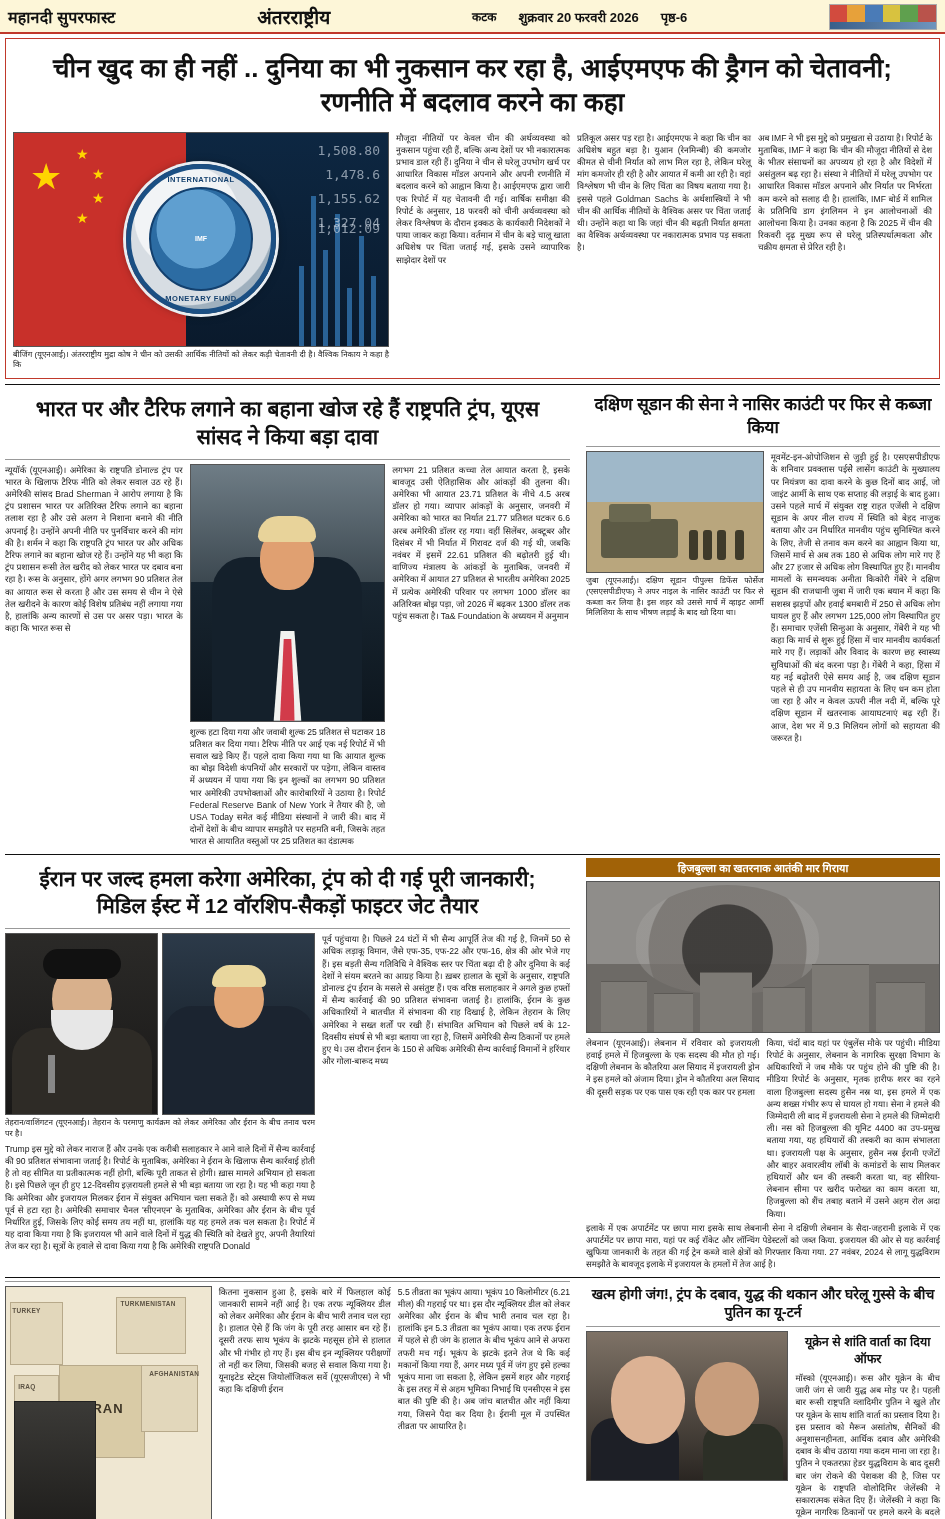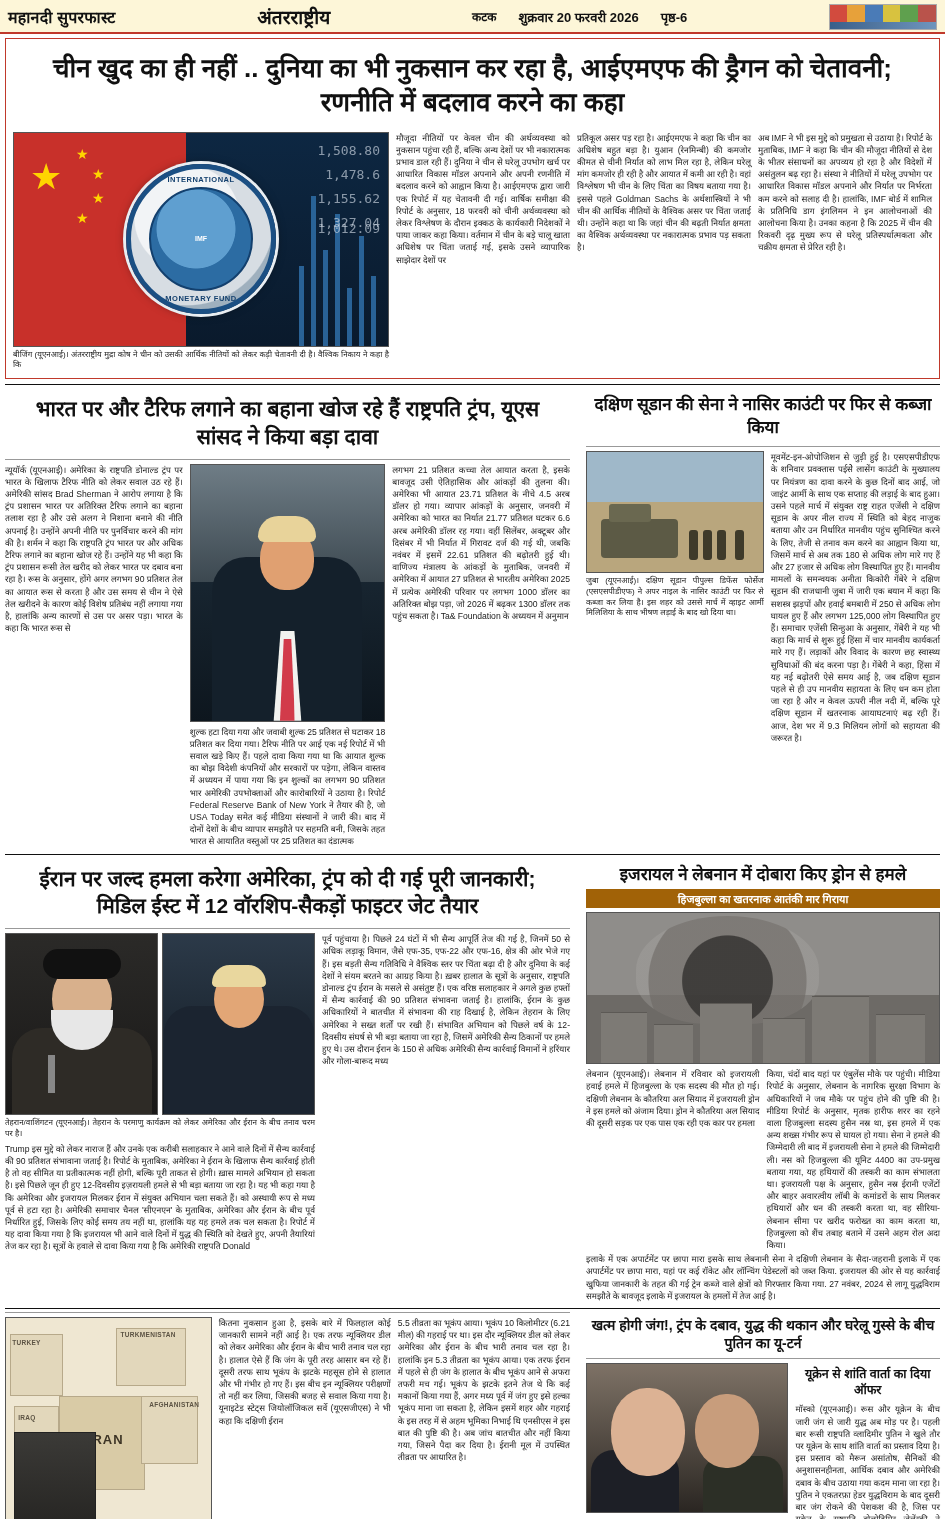--- a/index.html
+++ b/index.html
@@ -336,21 +336,20 @@
           <div class="body-text" style="padding-top:3px;">Trump इस मुद्दे को लेकर नाराज हैं और उनके एक करीबी सलाहकार ने आने वाले दिनों में सैन्य कार्रवाई की 90 प्रतिशत संभावाना जताई है।
 रिपोर्ट के मुताबिक, अमेरिका ने ईरान के खिलाफ सैन्य कार्रवाई होती है तो वह सीमित या प्रतीकात्मक नहीं होगी, बल्कि पूरी ताकत से होगी। ख़ास मामले अभियान हो सकता है। इसे पिछले जून ही हुए 12-दिवसीय इज़रायली हमले से भी बड़ा बताया जा रहा है। यह भी कहा गया है कि अमेरिका और इजरायल मिलकर ईरान में संयुक्त अभियान चला सकते हैं।
 को अस्थायी रूप से मध्य पूर्व से हटा रहा है। अमेरिकी समाचार चैनल 'सीएनएन' के मुताबिक, अमेरिका और ईरान के बीच पूर्व निर्धारित हुई, जिसके लिए कोई समय तय नहीं था, हालांकि यह यह हमले तक चल सकता है। रिपोर्ट में यह दावा किया गया है कि इजरायल भी आने वाले दिनों में युद्ध की स्थिति को देखते हुए, अपनी तैयारियां तेज कर रहा है। सूत्रों के हवाले से दावा किया गया है कि अमेरिकी राष्ट्रपति Donald</div>
         </div>
         <div class="col body-text">पूर्व पहुंचाया है। पिछले 24 घंटों में भी सैन्य आपूर्ति तेज की गई है, जिनमें 50 से अधिक लड़ाकू विमान, जैसे एफ-35, एफ-22 और एफ-16, क्षेत्र की ओर भेजे गए हैं। इस बड़ती सैन्य गतिविधि ने वैश्विक स्तर पर चिंता बढ़ा दी है और दुनिया के कई देशों ने संयम बरतने का आग्रह किया है।
 ख़बर हालात के सूत्रों के अनुसार, राष्ट्रपति डोनाल्ड ट्रंप ईरान के मसले से असंतुष्ट हैं। एक वरिष्ठ सलाहकार ने अगले कुछ हफ्तों में सैन्य कार्रवाई की 90 प्रतिशत संभावना जताई है। हालांकि, ईरान के कुछ अधिकारियों ने बातचीत में संभावना की राह दिखाई है, लेकिन तेहरान के लिए अमेरिका ने सख्त शर्तों पर रखी हैं। संभावित अभियान को पिछले वर्ष के 12-दिवसीय संघर्ष से भी बड़ा बताया जा रहा है, जिसमें अमेरिकी सैन्य ठिकानों पर हमले हुए थे। उस दौरान ईरान के 150 से अधिक अमेरिकी सैन्य कार्रवाई विमानों ने हरिंयार और गोला-बारूद मध्य</div>
       </div>
     </div>
 
     <div class="sec-right">
-      <div class="headline h-sub" style="padding-bottom:3px;">इजरायल ने लेबनान में दोबारा किए ड्रोन से हमले</div>
       <div class="subhead">हिजबुल्ला का खतरनाक आतंकी मार गिराया</div>
       <div class="photo leb-img">
         <div class="leb-smoke"></div>
         <div class="leb-bldg" style="left:4%;  width:13%; height:34%;"></div>
         <div class="leb-bldg" style="left:19%; width:11%; height:26%;"></div>
         <div class="leb-bldg" style="left:32%; width:15%; height:40%;"></div>
         <div class="leb-bldg" style="left:50%; width:12%; height:30%;"></div>
         <div class="leb-bldg" style="left:64%; width:16%; height:45%;"></div>
         <div class="leb-bldg" style="left:82%; width:14%; height:33%;"></div>
       </div>

